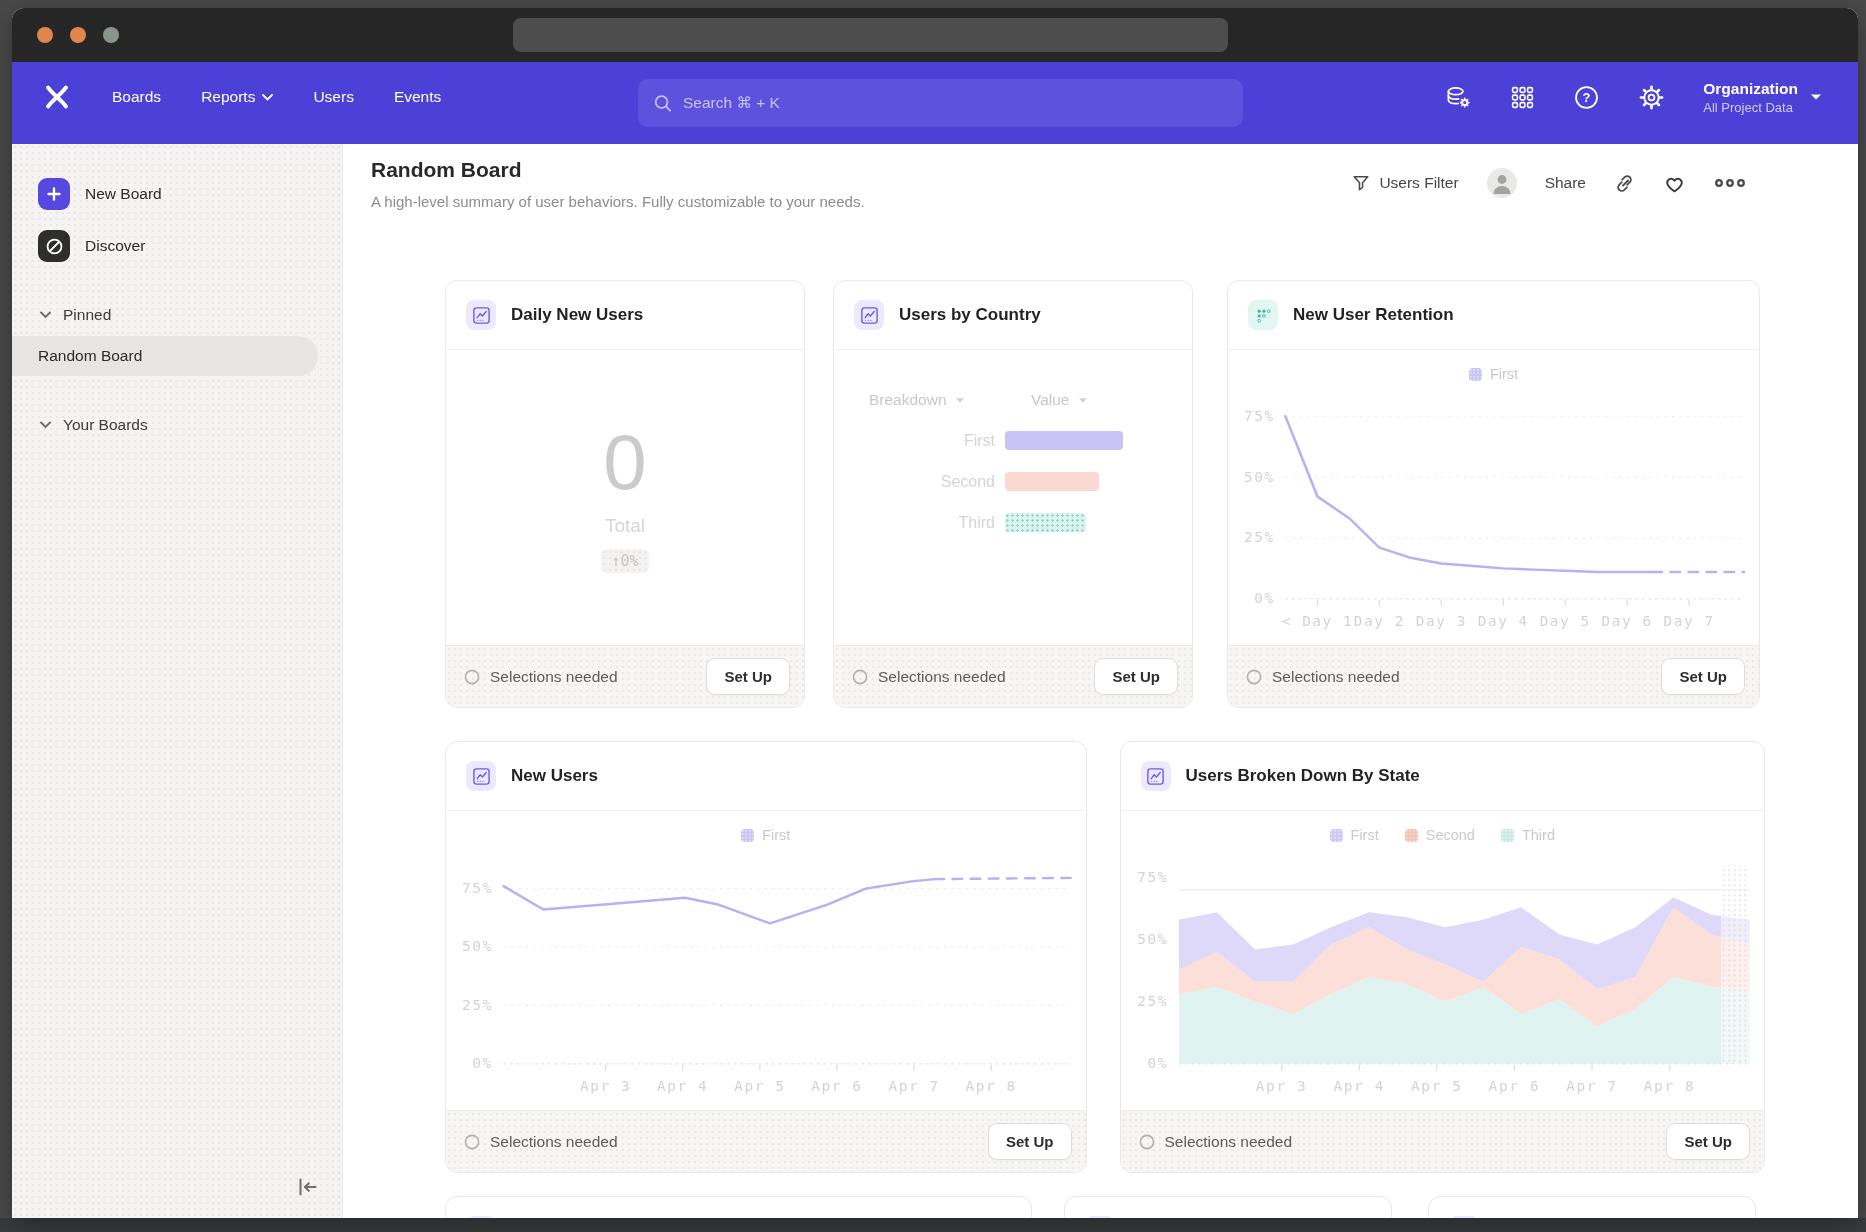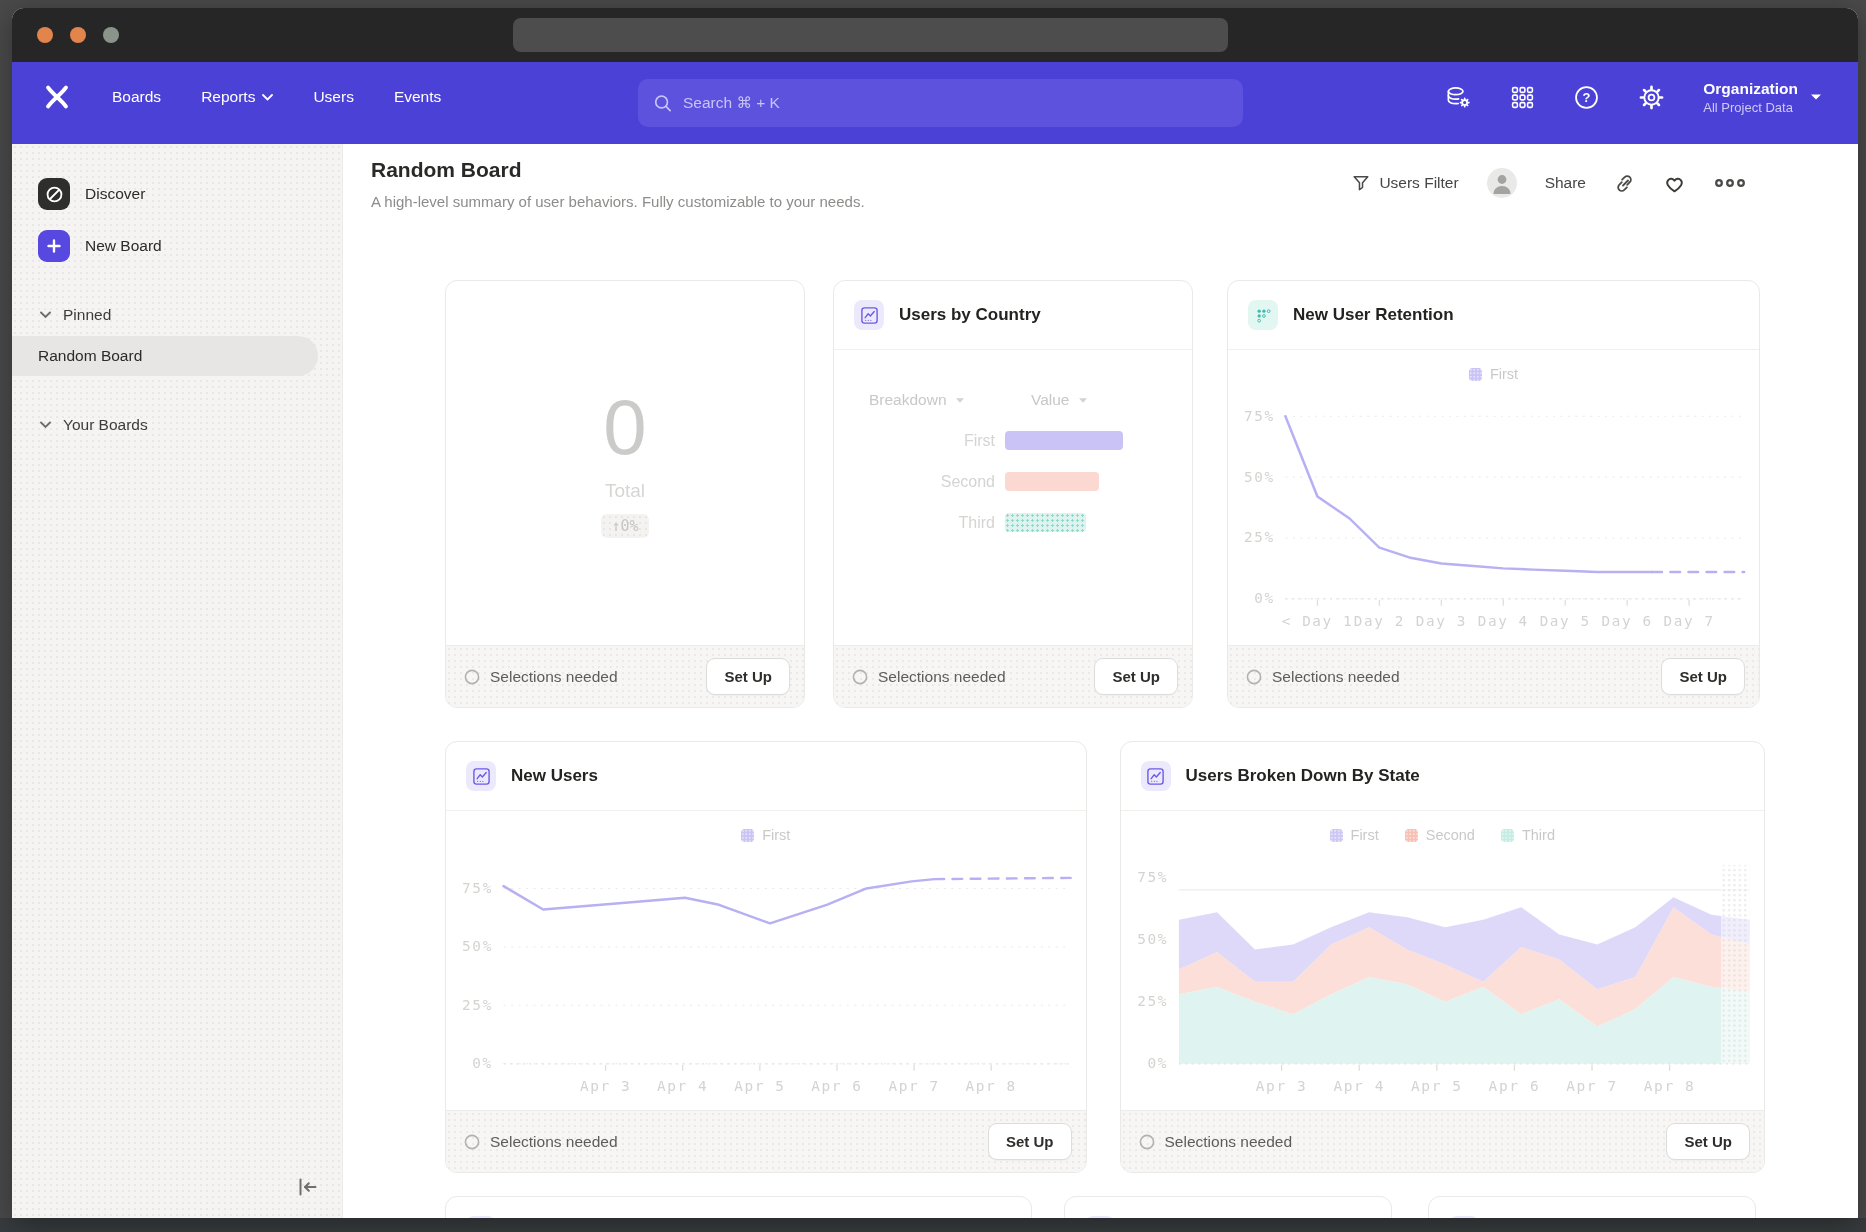--- a/index.html
+++ b/index.html
@@ -195,36 +195,36 @@
               <path d="M1 1.5 L6 6.5 L11 1.5 Z" fill="#fff"></path>
             </svg>
         </div>
       </div>
     </div>
 
     <div class="app">
 
       <div class="sidebar dots">
         <div class="side-row">
+          <span class="side-ico ico-purple">
+            <svg width="16" height="16" viewBox="0 0 16 16">
+                <path d="M8 2.5v11 M2.5 8h11" stroke="#fff" stroke-width="2.4" stroke-linecap="round"></path>
+              </svg>
+          </span>
+          <span>New Board</span>
+        </div>
+        <div class="side-row">
           <span class="side-ico ico-dark">
             <svg width="19" height="19" viewBox="0 0 20 20" fill="none">
               <circle cx="10" cy="10" r="7.3" stroke="#fff" stroke-width="1.9"></circle>
               <line x1="5.8" y1="14.2" x2="14.2" y2="5.8" stroke="#fff" stroke-width="1.9" stroke-linecap="round"></line>
             </svg>
           </span>
           <span>Discover</span>
         </div>
-        <div class="side-row">
-          <span class="side-ico ico-purple">
-            <svg width="16" height="16" viewBox="0 0 16 16">
-                <path d="M8 2.5v11 M2.5 8h11" stroke="#fff" stroke-width="2.4" stroke-linecap="round"></path>
-              </svg>
-          </span>
-          <span>New Board</span>
-        </div>
 
         <div class="side-section">
           <svg width="11" height="8" viewBox="0 0 11 8">
               <polyline points="1,1.5 5.5,6 10,1.5" stroke="#6d6d6b" stroke-width="1.9" fill="none" stroke-linecap="round"></polyline>
             </svg>
           <span>Pinned</span>
         </div>
         <div class="pill-item">
           <span>Random Board</span>
         </div>
@@ -287,20 +287,32 @@
               </svg>
             </div>
           </div>
         </div>
 
         <div class="cards">
 
           <div class="rowc r1">
 
             <div class="card w360 mr28">
+              <div class="card-head">
+                <span class="chart-ico">
+                  <svg width="19" height="19" viewBox="0 0 22 22" fill="none" stroke="#6a5be6" stroke-width="1.6">
+                    <rect x="2.2" y="2.2" width="17.6" height="17.6" rx="3"></rect>
+                    <polyline points="6,13.5 9.5,9 12,11.5 16.5,6.3" stroke-linecap="round" stroke-linejoin="round"></polyline>
+                    <circle cx="6.6" cy="16.6" r="0.7" fill="#6a5be6" stroke="none"></circle>
+                      <circle cx="9.6" cy="16.6" r="0.7" fill="#6a5be6" stroke="none"></circle>
+                      <circle cx="12.6" cy="16.6" r="0.7" fill="#6a5be6" stroke="none"></circle>
+                  </svg>
+                </span>
+                <span class="card-title">Daily New Users</span>
+              </div>
               <div class="card-body metric-body">
                 <div class="metric-value">0</div>
                 <div class="metric-label">Total</div>
                 <div class="metric-badge mono dots">↑0%</div>
               </div>
               <div class="card-foot dots">
                 <div class="foot-status">
                   <svg width="16" height="16" viewBox="0 0 16 16">
                       <circle cx="8" cy="8" r="6.6" fill="none" stroke="#b2b2b0" stroke-width="1.6"></circle>
                     </svg>

